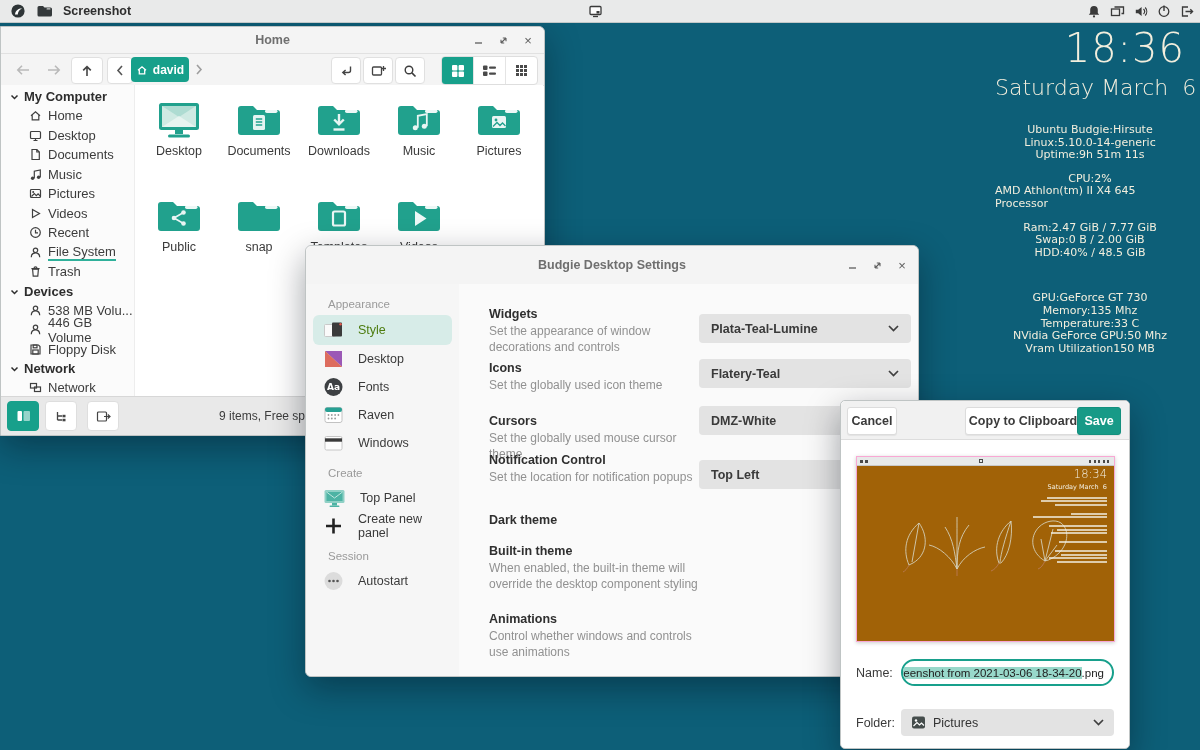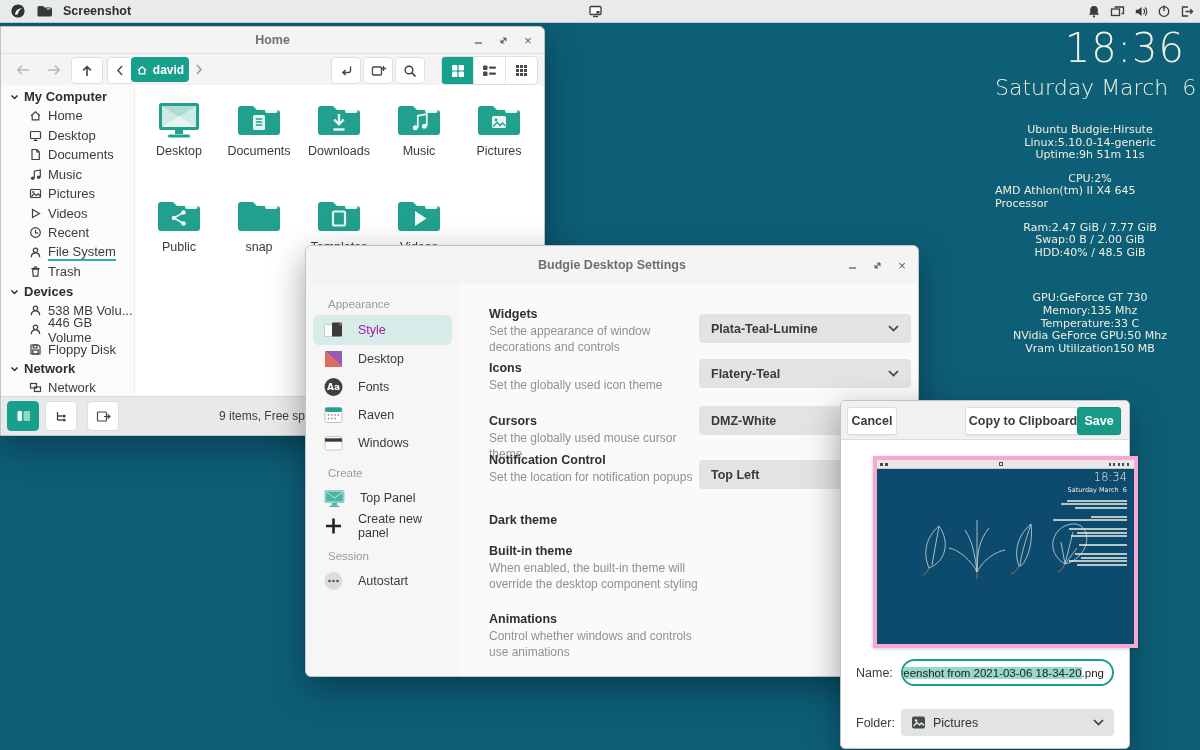--- a/index.html
+++ b/index.html
@@ -63,36 +63,36 @@
   .sbtn.active{background:#17a08b;border-color:#17a08b;}
   .sbtn.gap{margin-left:10px;}
   .fm-status .stat{margin-left:100px;font-size:12px;color:#3d3d3d;white-space:nowrap;}
   
   .bset{left:305px;top:245px;width:612px;height:430px;z-index:20;}
   .bset .titlebar{height:38px;}
   .bset-side{position:absolute;top:38px;bottom:0;left:0;width:153px;background:#f6f6f6;
              border-right:1px solid #e3e3e3;border-radius:0 0 0 6px;padding-top:4px;font-size:12.5px;}
   .bs-header{color:#9a9a9a;font-size:11.5px;margin:10px 0 5px 22px;}
   .bs-item{display:flex;align-items:center;gap:14px;height:28px;margin:0 7px;padding-left:10px;border-radius:6px;color:#3a3a3a;}
-  .bs-item.selected{background:#d7ece8;color:#a21caf;height:30px;}
+  .bs-item.selected{background:#d7ece8;color:#4d7c0f;height:30px;}
   .bset-content{position:absolute;top:38px;bottom:0;left:153px;right:0;background:#fafafa;border-radius:0 0 6px 0;}
   .srow-title{position:absolute;left:30px;width:215px;font-size:12.5px;font-weight:700;color:#2f2f2f;}
   .srow-desc{position:absolute;left:30px;width:212px;font-size:12px;color:#919191;line-height:15.5px;}
   .sdrop{position:absolute;left:240px;width:212px;height:29px;background:#e3e3e3;border-radius:4px;
          display:flex;align-items:center;justify-content:space-between;padding:3px 12px;box-sizing:border-box;}
   .sdrop .dv{font-size:12.5px;font-weight:700;color:#3a3a3a;}
   
   .shot{left:840px;top:400px;width:288px;height:347px;z-index:30;border-radius:5px;}
   .shot-head{position:relative;height:38px;background:#f1f1f1;border-bottom:1px solid #ddd;border-radius:5px 5px 0 0;}
   .dbtn{position:absolute;top:6px;height:26px;border-radius:3px;background:#fff;border:1px solid #dcdcdc;
         display:flex;align-items:center;justify-content:center;font-size:12.5px;font-weight:700;color:#3a3a3a;
         box-shadow:0 1px 1px rgba(0,0,0,.06);}
   .dbtn.save{background:#179a87;border-color:#13907e;color:#fff;}
-  .preview{position:absolute;left:15px;top:55px;width:257px;height:184px;background:#0c4a6e;
-           border:4px solid #f9a8d4;box-shadow:0 1px 4px rgba(0,0,0,.2);margin-left:17px;}
+  .preview{position:absolute;left:15px;top:55px;width:257px;height:184px;background:#a16207;
+           border:1px solid #f9a8d4;box-shadow:0 1px 4px rgba(0,0,0,.2);}
   .mini-panel{position:absolute;top:0;left:0;right:0;height:8px;background:#e7e9e9;border-bottom:1px solid #c8c8c8;}
   .mini-panel .md-l{position:absolute;left:3px;top:2.5px;width:10px;height:3px;
         background:repeating-linear-gradient(90deg,#4a4a4a 0 3px,transparent 3px 5px);}
   .mini-panel .md-r{position:absolute;right:3px;top:2.5px;width:22px;height:3px;
         background:repeating-linear-gradient(90deg,#4a4a4a 0 2px,transparent 2px 4.5px);}
   .mini-panel .md-c{position:absolute;left:122px;top:2px;width:4px;height:4px;border:1px solid #4a4a4a;box-sizing:border-box;}
   .mini-leaves{position:absolute;left:38px;top:48px;}
   .mini-conky{position:absolute;right:7px;top:12px;width:105px;text-align:right;color:#f3efe2;}
   .mini-time{font-family:"DejaVu Sans",sans-serif;font-size:11.5px;font-weight:300;line-height:1;}
   .mini-date{font-family:"DejaVu Sans",sans-serif;font-size:6.5px;margin-top:2px;white-space:pre;}

